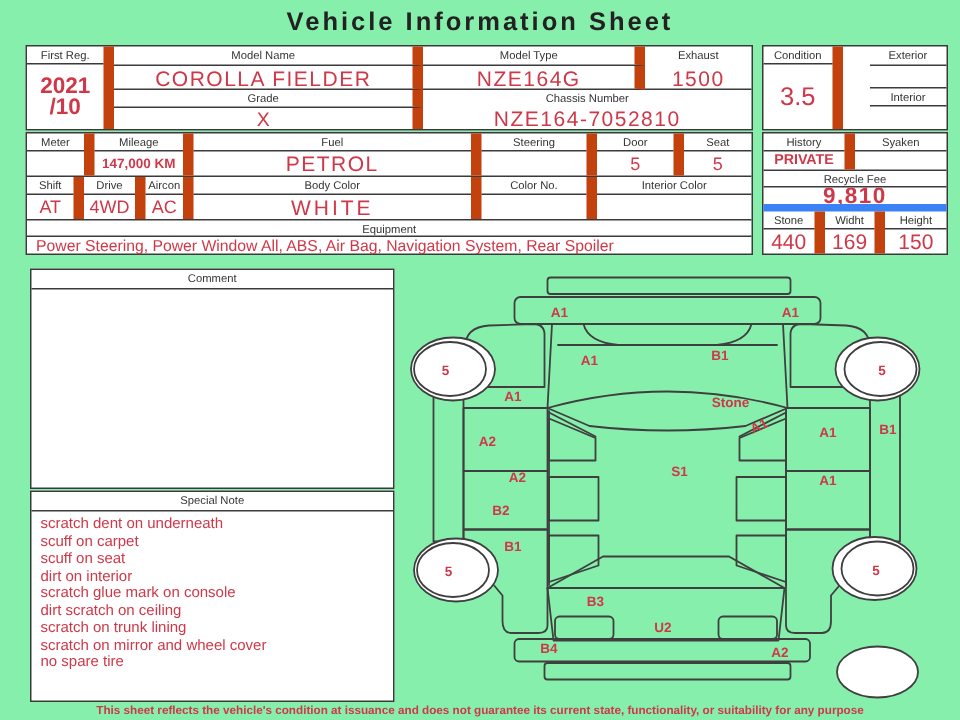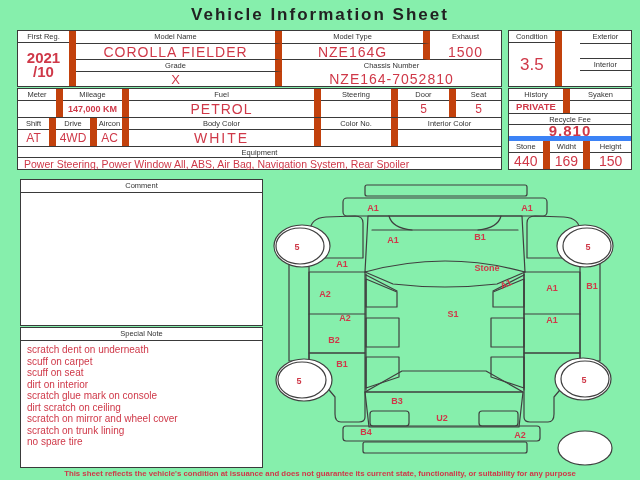--- a/index.html
+++ b/index.html
@@ -204,22 +204,22 @@
 
   <div class="box note">
     <div class="pane-hd">Special Note</div>
     <div class="note-body" id="note-lines">
         <div>scratch dent on underneath</div>
         <div>scuff on carpet</div>
         <div>scuff on seat</div>
         <div>dirt on interior</div>
         <div>scratch glue mark on console</div>
         <div>dirt scratch on ceiling</div>
+        <div>scratch on trunk lining</div>
         <div>scratch on mirror and wheel cover</div>
-        <div>scratch on trunk lining</div>
         <div>no spare tire</div>
       </div>
   </div>
 
   <div class="diagram">
     <svg viewBox="265 180 375 290" xmlns="http://www.w3.org/2000/svg">
 
       <rect class="ln" x="365" y="185" width="162" height="11" rx="2"></rect>
       <rect class="ln" x="343" y="198" width="204" height="18" rx="4"></rect>
 

